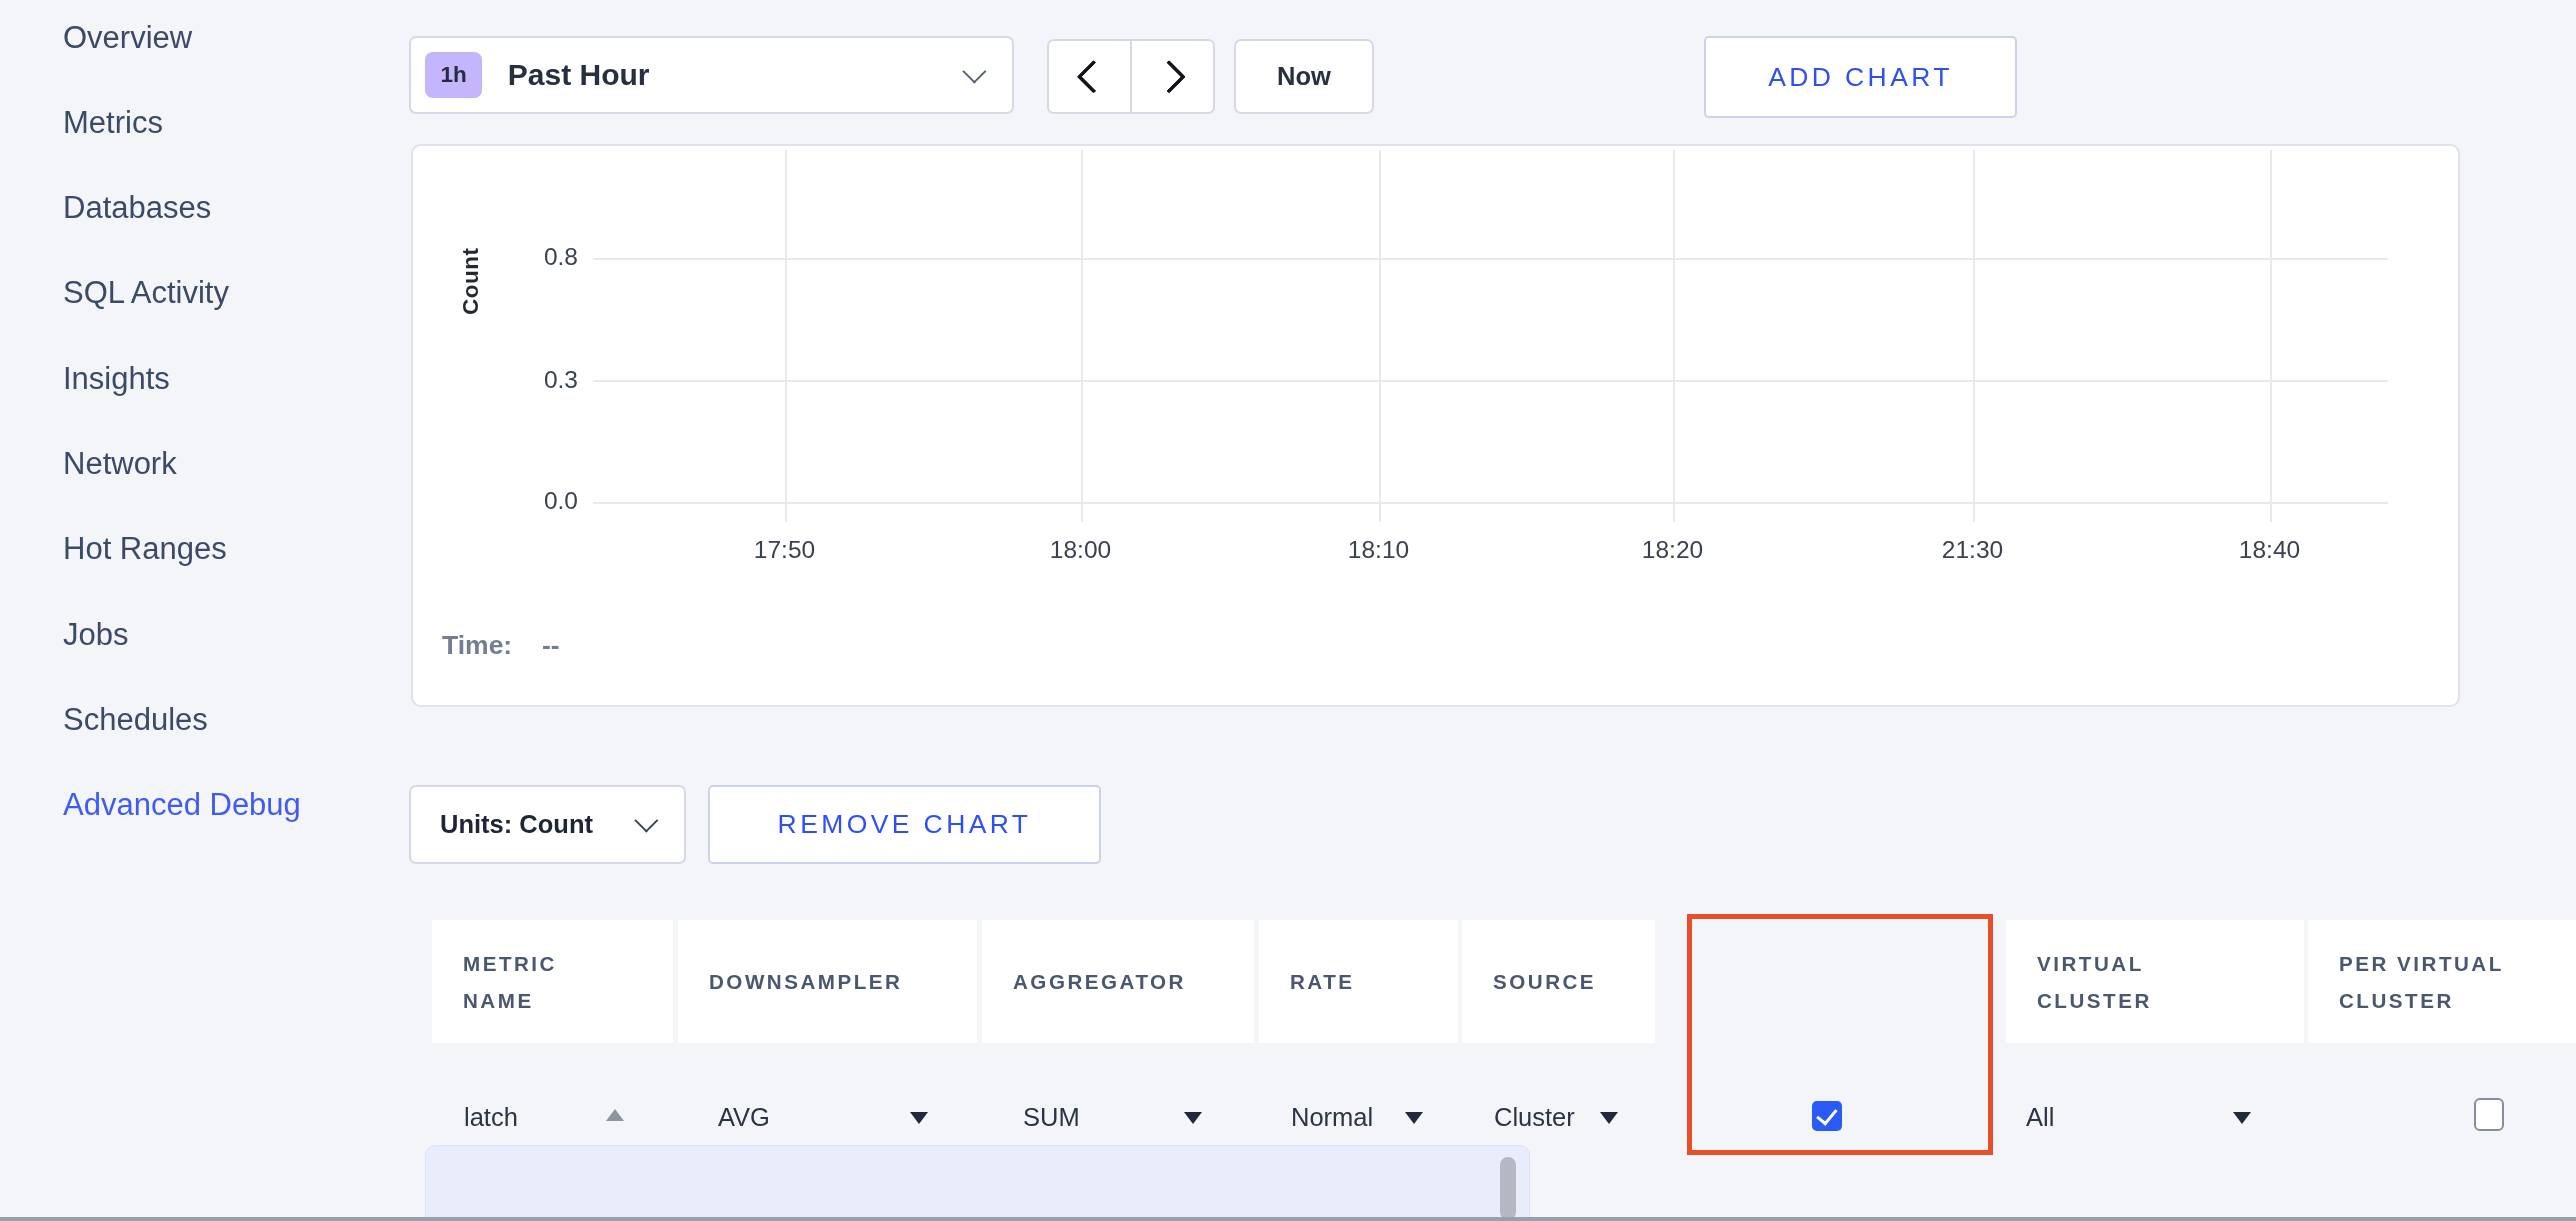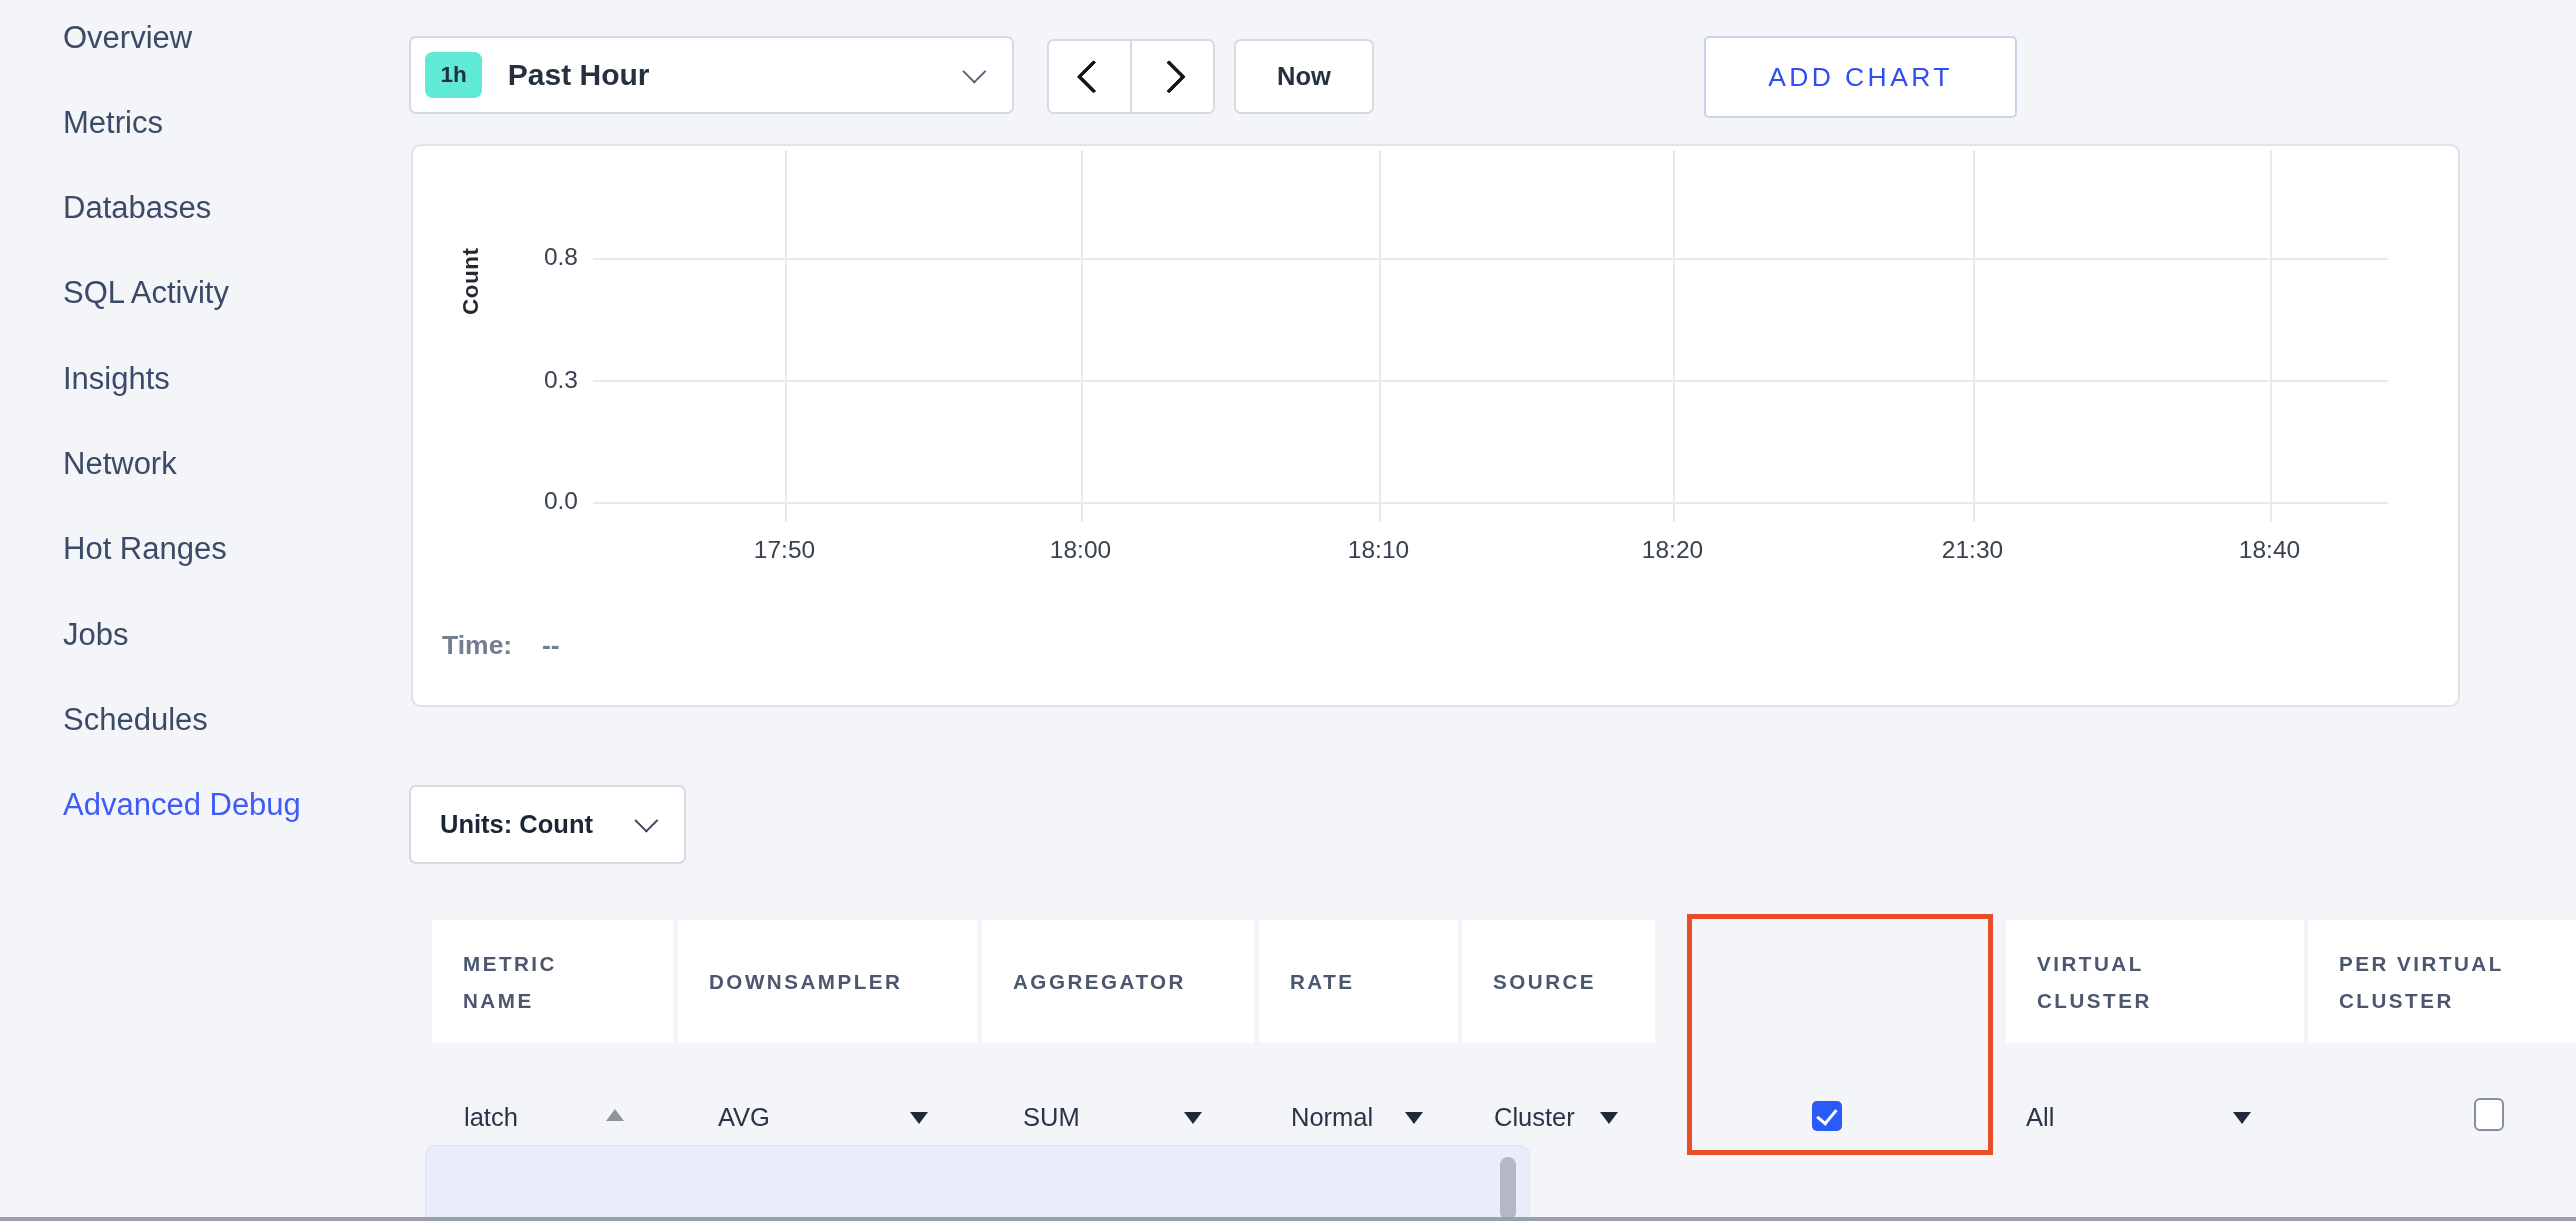--- a/index.html
+++ b/index.html
@@ -8,21 +8,21 @@
   .abs{position:absolute;}
 
   
   .side-item{position:absolute;left:63px;height:33px;line-height:33px;font-size:31px;font-weight:500;
              color:#3a4a67;cursor:pointer;white-space:nowrap;}
   .side-item.active{color:#3f5bf7;}
 
   
   .wbox{background:#fff;border:2px solid #d4d9e4;border-radius:6.9px;box-sizing:border-box;}
   .timepicker{display:flex;align-items:center;padding:0 29px 0 13.7px;}
-  .badge{background:#5eead4;color:#242e40;font-weight:700;font-size:22.5px;border-radius:7.8px;
+  .badge{background:#c4b5fd;color:#242e40;font-weight:700;font-size:22.5px;border-radius:7.8px;
          padding:9.8px 15.7px;margin-right:25.5px;}
   .tp-label{font-size:30px;font-weight:600;color:#26303f;flex:1;}
   .chev-down{width:14.7px;height:14.7px;border-right:2.9px solid #55617a;border-bottom:2.9px solid #55617a;
              transform:rotate(45deg);margin-top:-7.8px;}
   .navgroup{display:flex;overflow:hidden;padding:0;}
   .navbtn{flex:1;display:flex;align-items:center;justify-content:center;cursor:pointer;background:#fff;}
   .navbtn + .navbtn{border-left:2px solid #d4d9e4;}
   .arr{width:19.6px;height:19.6px;border-right:4.9px solid #14161c;border-bottom:4.9px solid #14161c;border-radius:2px;}
   .arr.left{transform:rotate(135deg);margin-left:7.8px;}
   .arr.right{transform:rotate(-45deg);margin-right:7.8px;}
@@ -134,20 +134,21 @@
 
     <span class="timecap" style="left:29px;top:484px;">Time:</span>
     <span class="timecap" style="left:129px;top:484px;">--</span>
   </div>
 
   <div class="abs wbox" style="left:409px;top:785px;width:277px;height:79px;display:flex;align-items:center;padding:0 29px;">
     <span style="font-size:25.5px;font-weight:700;color:#1d2636;flex:1;">Units: Count</span>
     <span class="chev-down" style="border-color:#3a4559;"></span>
   </div>
 
+  <div class="abs wbox btn-blue" style="left:708px;top:785px;width:393px;height:79px;border-color:#ccd3e8;">REMOVE CHART</div>
 
   <div class="hcell" style="left:432px;top:920px;width:241px;height:123px;">
       <span>METRIC
 NAME</span>
     </div>
   <div class="hcell" style="left:678px;top:920px;width:299px;height:123px;">
       <span>DOWNSAMPLER</span>
     </div>
   <div class="hcell" style="left:982px;top:920px;width:272px;height:123px;">
       <span>AGGREGATOR</span>

